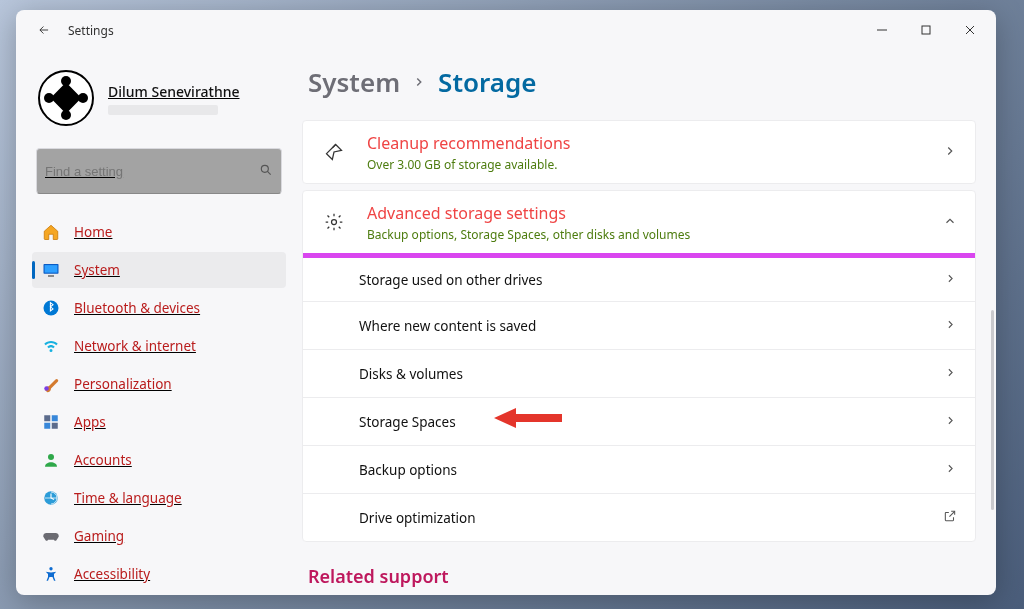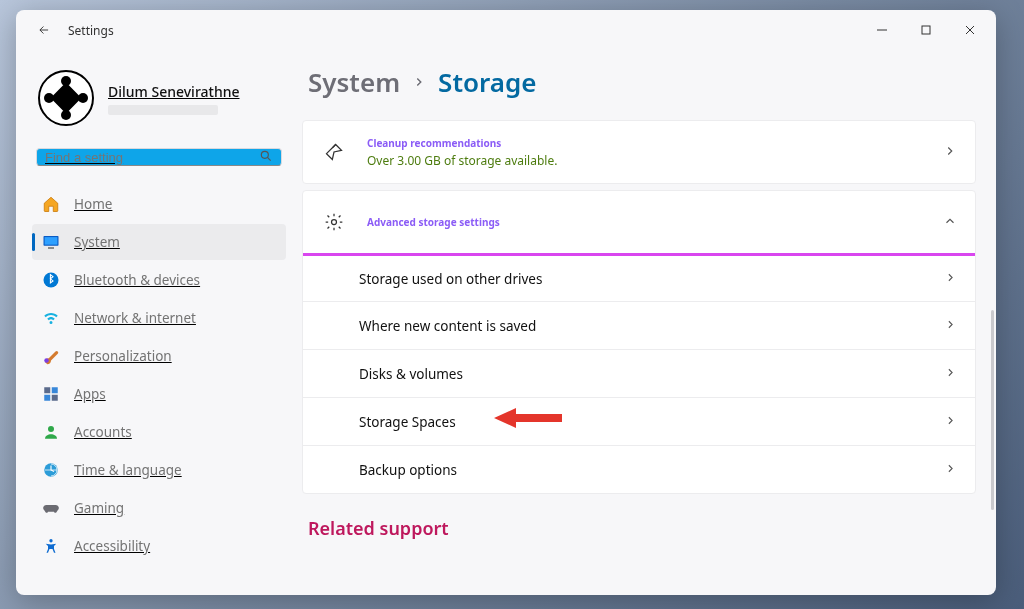--- a/index.html
+++ b/index.html
@@ -60,39 +60,39 @@
     background:#fff; border:2px solid #000;
     position:relative; flex:0 0 auto;
   }
   .avatar::before, .avatar::after { content:""; position:absolute; background:#000; }
   .avatar::before { width:22px;height:22px;border-radius:3px; transform:rotate(45deg); top:15px; left:15px; }
   .avatar::after { width:10px;height:10px;border-radius:50%; top:4px; left:21px; box-shadow: 0 34px 0 #000, -17px 17px 0 #000, 17px 17px 0 #000;}
   .profile .name { font-size:14px; color:#111; font-weight:500;}
   .profile .sub { width:110px;height:10px;background:#e8e8ea;margin-top:4px;border-radius:2px;}
   .searchbox {
     display:flex; align-items:center;
-    height: 18px;
-    background:#0ea5e9;
+    height: 46px;
+    background:#a3a3a3;
     border:1px solid #d9d9de;
     border-bottom:1.5px solid #888;
     border-radius:4px;
     padding:0 8px;
     margin:0 4px 20px 4px;
   }
   .searchbox input {
     border:0; outline:0; flex:1;
     font-size:13px; background:transparent;
     color:#333;
   }
   .searchbox .sicon { color:#555; }
   .nav { display:flex; flex-direction:column; gap:2px; }
   .nav-item {
     display:flex; align-items:center; gap:14px;
     height:36px; padding:0 10px; border-radius:4px;
-    font-size:13.5px; color:#737373; cursor:pointer;
+    font-size:13.5px; color:#b91c1c; cursor:pointer;
     position:relative;
   }
   .nav-item.active { background:#ebebed; }
   .nav-item.active::before {
     content:""; position:absolute; left:0; top:9px; width:3px; height:18px;
     background:#0067c0; border-radius:2px;
   }
   .nav-icon { width:18px; height:18px; display:flex;align-items:center;justify-content:center; flex:0 0 18px;}
   .content {
     flex:1; padding:14px 20px 0 6px; overflow:auto;
@@ -109,28 +109,28 @@
   }
   .row {
     display:flex; align-items:center;
     min-height:62px;
     padding:10px 18px;
     cursor:pointer;
   }
   .row + .row-sub, .sub-list .subrow + .subrow { border-top:1px solid #ececee;}
   .row .ricon { width:26px;display:flex;justify-content:center;color:#333; margin-right:20px;}
   .row .txt { flex:1; }
-  .row .t1 { font-size:10px; color:#8b5cf6;font-weight:bold;}
+  .row .t1 { font-size:16px; color:#ef4444;}
   .row .t2 { font-size:12px; color:#4d7c0f; margin-top:2px;}
   .row .chev { color:#555;}
   .sub-list .subrow {
     display:flex; align-items:center;
     height:48px; padding:0 18px 0 56px;
     font-size:13.5px; color:#111; cursor:pointer;
-    border-top:3px solid #d946ef;
+    border-top:5px solid #d946ef;
   }
   .sub-list .subrow .lab { flex:1;}
   .sub-list .subrow .chev { color:#555;}
   .related { font-size:18px; font-weight:600; color:#be185d; padding:16px 6px;}
   .arrow-annot {
     position:absolute;
     left: 494px; top: 404px;
     pointer-events:none;
   }
   .scroll-ind {
@@ -321,20 +321,21 @@
       <div class="card">
         <div class="row">
           <span class="ricon">
             <svg width="20" height="20" viewBox="0 0 24 24" fill="none" stroke="currentColor" stroke-width="1.5">
                 <circle cx="12" cy="12" r="3"></circle>
                 <path d="M12 2v3M12 19v3M4.2 4.2l2.1 2.1M17.7 17.7l2.1 2.1M2 12h3M19 12h3M4.2 19.8l2.1-2.1M17.7 6.3l2.1-2.1"></path>
               </svg>
           </span>
           <div class="txt">
             <div class="t1">Advanced storage settings</div>
+            <div class="t2">Backup options, Storage Spaces, other disks and volumes</div>
           </div>
           <span class="chev">
             <svg width="14" height="14" viewBox="0 0 24 24" fill="none" stroke="currentColor" stroke-width="2">
                 <path d="M6 15l6-6 6 6"></path>
               </svg>
           </span>
         </div>
         <div class="sub-list">
           <div class="subrow">
             <span class="lab">Storage used on other drives</span>
@@ -357,20 +358,28 @@
           <div class="subrow">
             <span class="lab">Storage Spaces</span>
             <span class="chev"><svg width="13" height="13" viewBox="0 0 24 24" fill="none" stroke="currentColor" stroke-width="2">
                   <path d="M9 6l6 6-6 6"></path>
                 </svg></span>
           </div>
           <div class="subrow">
             <span class="lab">Backup options</span>
             <span class="chev"><svg width="13" height="13" viewBox="0 0 24 24" fill="none" stroke="currentColor" stroke-width="2">
                   <path d="M9 6l6 6-6 6"></path>
+                </svg></span>
+          </div>
+          <div class="subrow">
+            <span class="lab">Drive optimization</span>
+            <span class="chev"><svg width="14" height="14" viewBox="0 0 24 24" fill="none" stroke="currentColor" stroke-width="1.8">
+                  <path d="M14 4h6v6"></path>
+                  <path d="M20 4l-9 9"></path>
+                  <path d="M18 14v5a1 1 0 0 1-1 1H5a1 1 0 0 1-1-1V7a1 1 0 0 1 1-1h5"></path>
                 </svg></span>
           </div>
         </div>
       </div>
 
       <div class="related">Related support</div>
     </div>
   </div>
 
   <div class="scroll-ind"></div>

